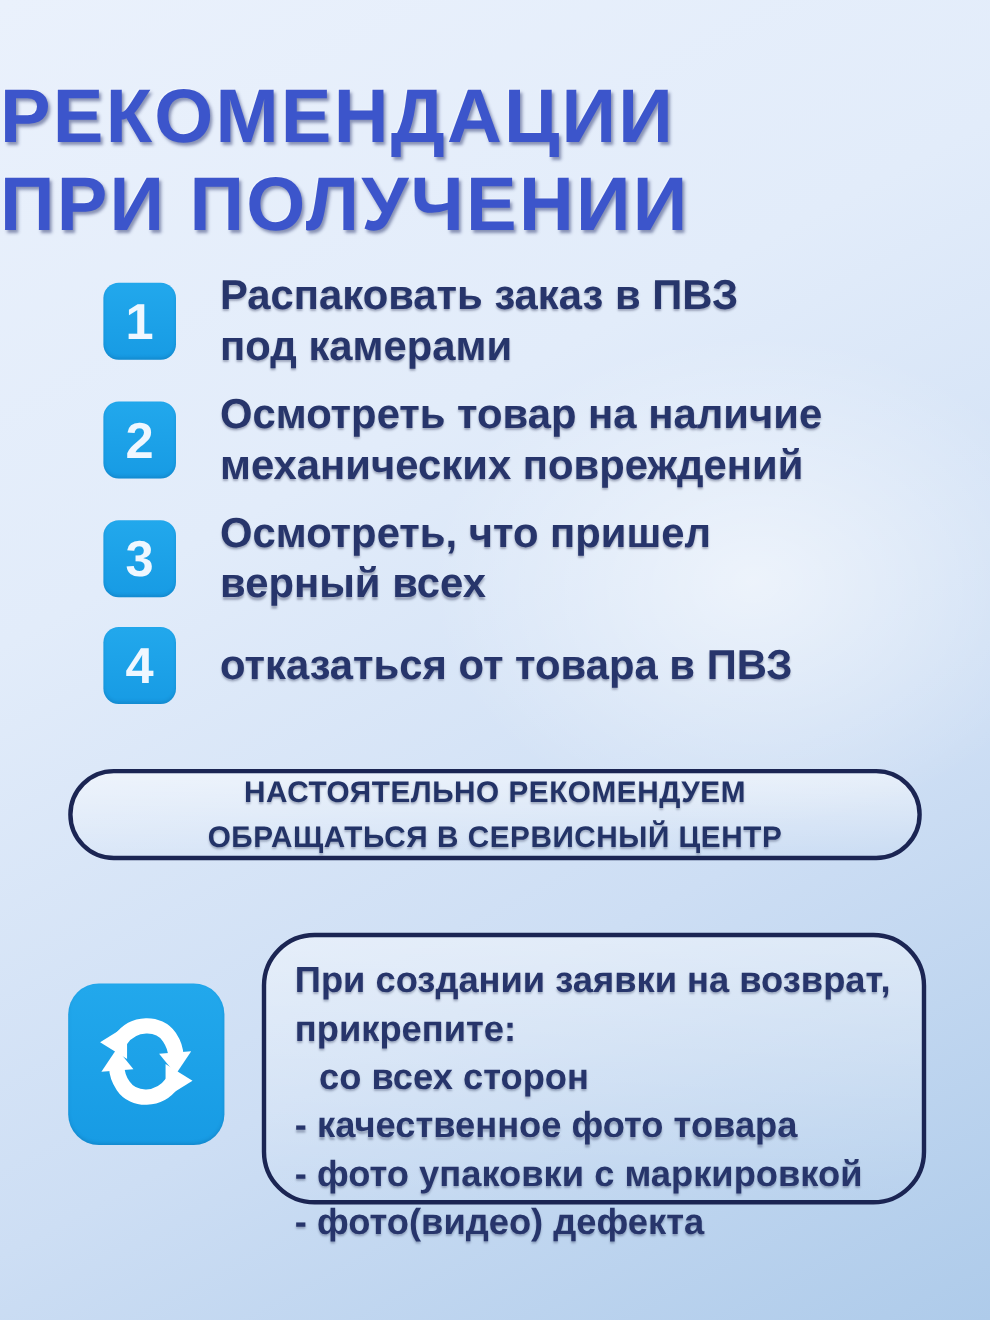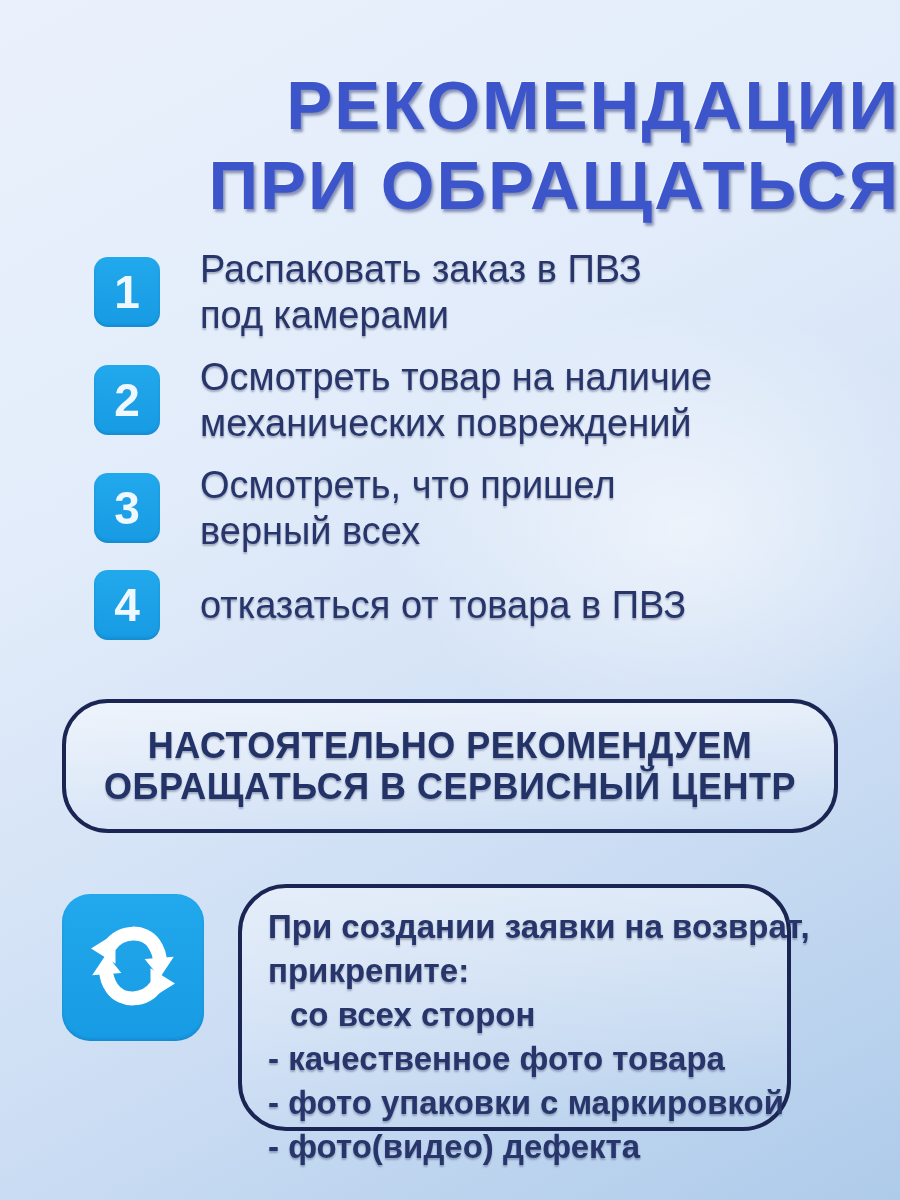--- a/index.html
+++ b/index.html
@@ -8,78 +8,77 @@
 
   .canvas {
     position:relative; width:900px; height:1200px; overflow:hidden;
     background:
       radial-gradient(ellipse 420px 320px at 76% 44%, rgba(255,255,255,0.55), rgba(255,255,255,0) 70%),
       linear-gradient(152deg, #EAF1FC 0%, #E2ECFA 35%, #CDDEF4 68%, #AECBEA 100%);
   }
 
   .title {
     position:absolute; top:66px; left:0; width:900px;
-    text-align:right; font-weight:bold; font-size:69px; line-height:80px;
+    text-align:left; font-weight:bold; font-size:69px; line-height:80px;
     letter-spacing:2px; color:#3C55CB;
     text-shadow: 2px 3px 3px rgba(18,28,92,0.45), -1px -1px 0 rgba(255,255,255,0.35);
   }
 
   .steps { position:absolute; left:94px; top:246px; width:740px; }
   .step { display:flex; align-items:center; gap:40px; margin-bottom:16px; }
   .badge {
     flex:0 0 66px; width:66px; height:70px; border-radius:14px;
     background:linear-gradient(180deg,#22A8EC,#179BE4);
     color:#EFF7FF; font-weight:bold; font-size:46px;
     display:flex; align-items:center; justify-content:center;
     box-shadow: inset 0 -2px 3px rgba(0,60,110,0.18);
   }
   .step-text {
-    font-size:38px; line-height:46px; font-weight:normal; color:#27356B;
+    font-size:38px; line-height:46px; font-weight:bold; color:#27356B;
     text-shadow: 0 2px 2px rgba(14,22,60,0.32);
     white-space:nowrap;
   }
 
   .banner {
-    position:absolute; left:62px; top:699px; width:776px; height:134px;
+    position:absolute; left:62px; top:699px; width:776px; height:83px;
     border:4px solid #1B2553; border-radius:46px;
     background:linear-gradient(180deg, rgba(255,255,255,0.5), rgba(255,255,255,0.02));
     display:flex; flex-direction:column; justify-content:center;
-    text-align:center; font-size:36px; line-height:41px; font-weight:bold;
+    text-align:center; font-size:27px; line-height:41px; font-weight:bold;
     color:#233367; letter-spacing:0.5px;
     text-shadow: 0 2px 2px rgba(14,22,60,0.3);
   }
 
   .exchange-tile {
     position:absolute; left:62px; top:894px; width:142px; height:147px;
     border-radius:28px; background:linear-gradient(180deg,#22A8EC,#179BE4);
     display:flex; align-items:center; justify-content:center;
     box-shadow: inset 0 -2px 3px rgba(0,60,110,0.18);
   }
   .exchange-tile svg { width:112px; height:112px; }
 
   .return-box {
-    position:absolute; left:238px; top:848px; width:553px; height:247px;
+    position:absolute; left:238px; top:848px; width:604px; height:247px;
     border:4px solid #1B2553; border-radius:48px;
     background:linear-gradient(180deg, rgba(255,255,255,0.42), rgba(255,255,255,0.02));
     padding:17px 18px 0 26px;
     font-size:33px; line-height:44px; font-weight:bold; color:#27356B;
     text-shadow: 0 2px 2px rgba(14,22,60,0.3);
     white-space:nowrap;
-    margin-top:36px;
   }
   .return-line.indent { padding-left:22px; }
 </style>
 </head>
 <body>
 
 <div class="canvas">
 
   <div class="title">
     <div>РЕКОМЕНДАЦИИ</div>
-    <div>ПРИ ОБРАЩАТЬСЯ</div>
+    <div>ПРИ ПОЛУЧЕНИИ</div>
   </div>
 
   <div class="steps">
     <div class="step">
       <div class="badge">1</div>
       <div class="step-text">
         <div>Распаковать заказ в ПВЗ</div>
         <div>под камерами</div>
       </div>
     </div>

